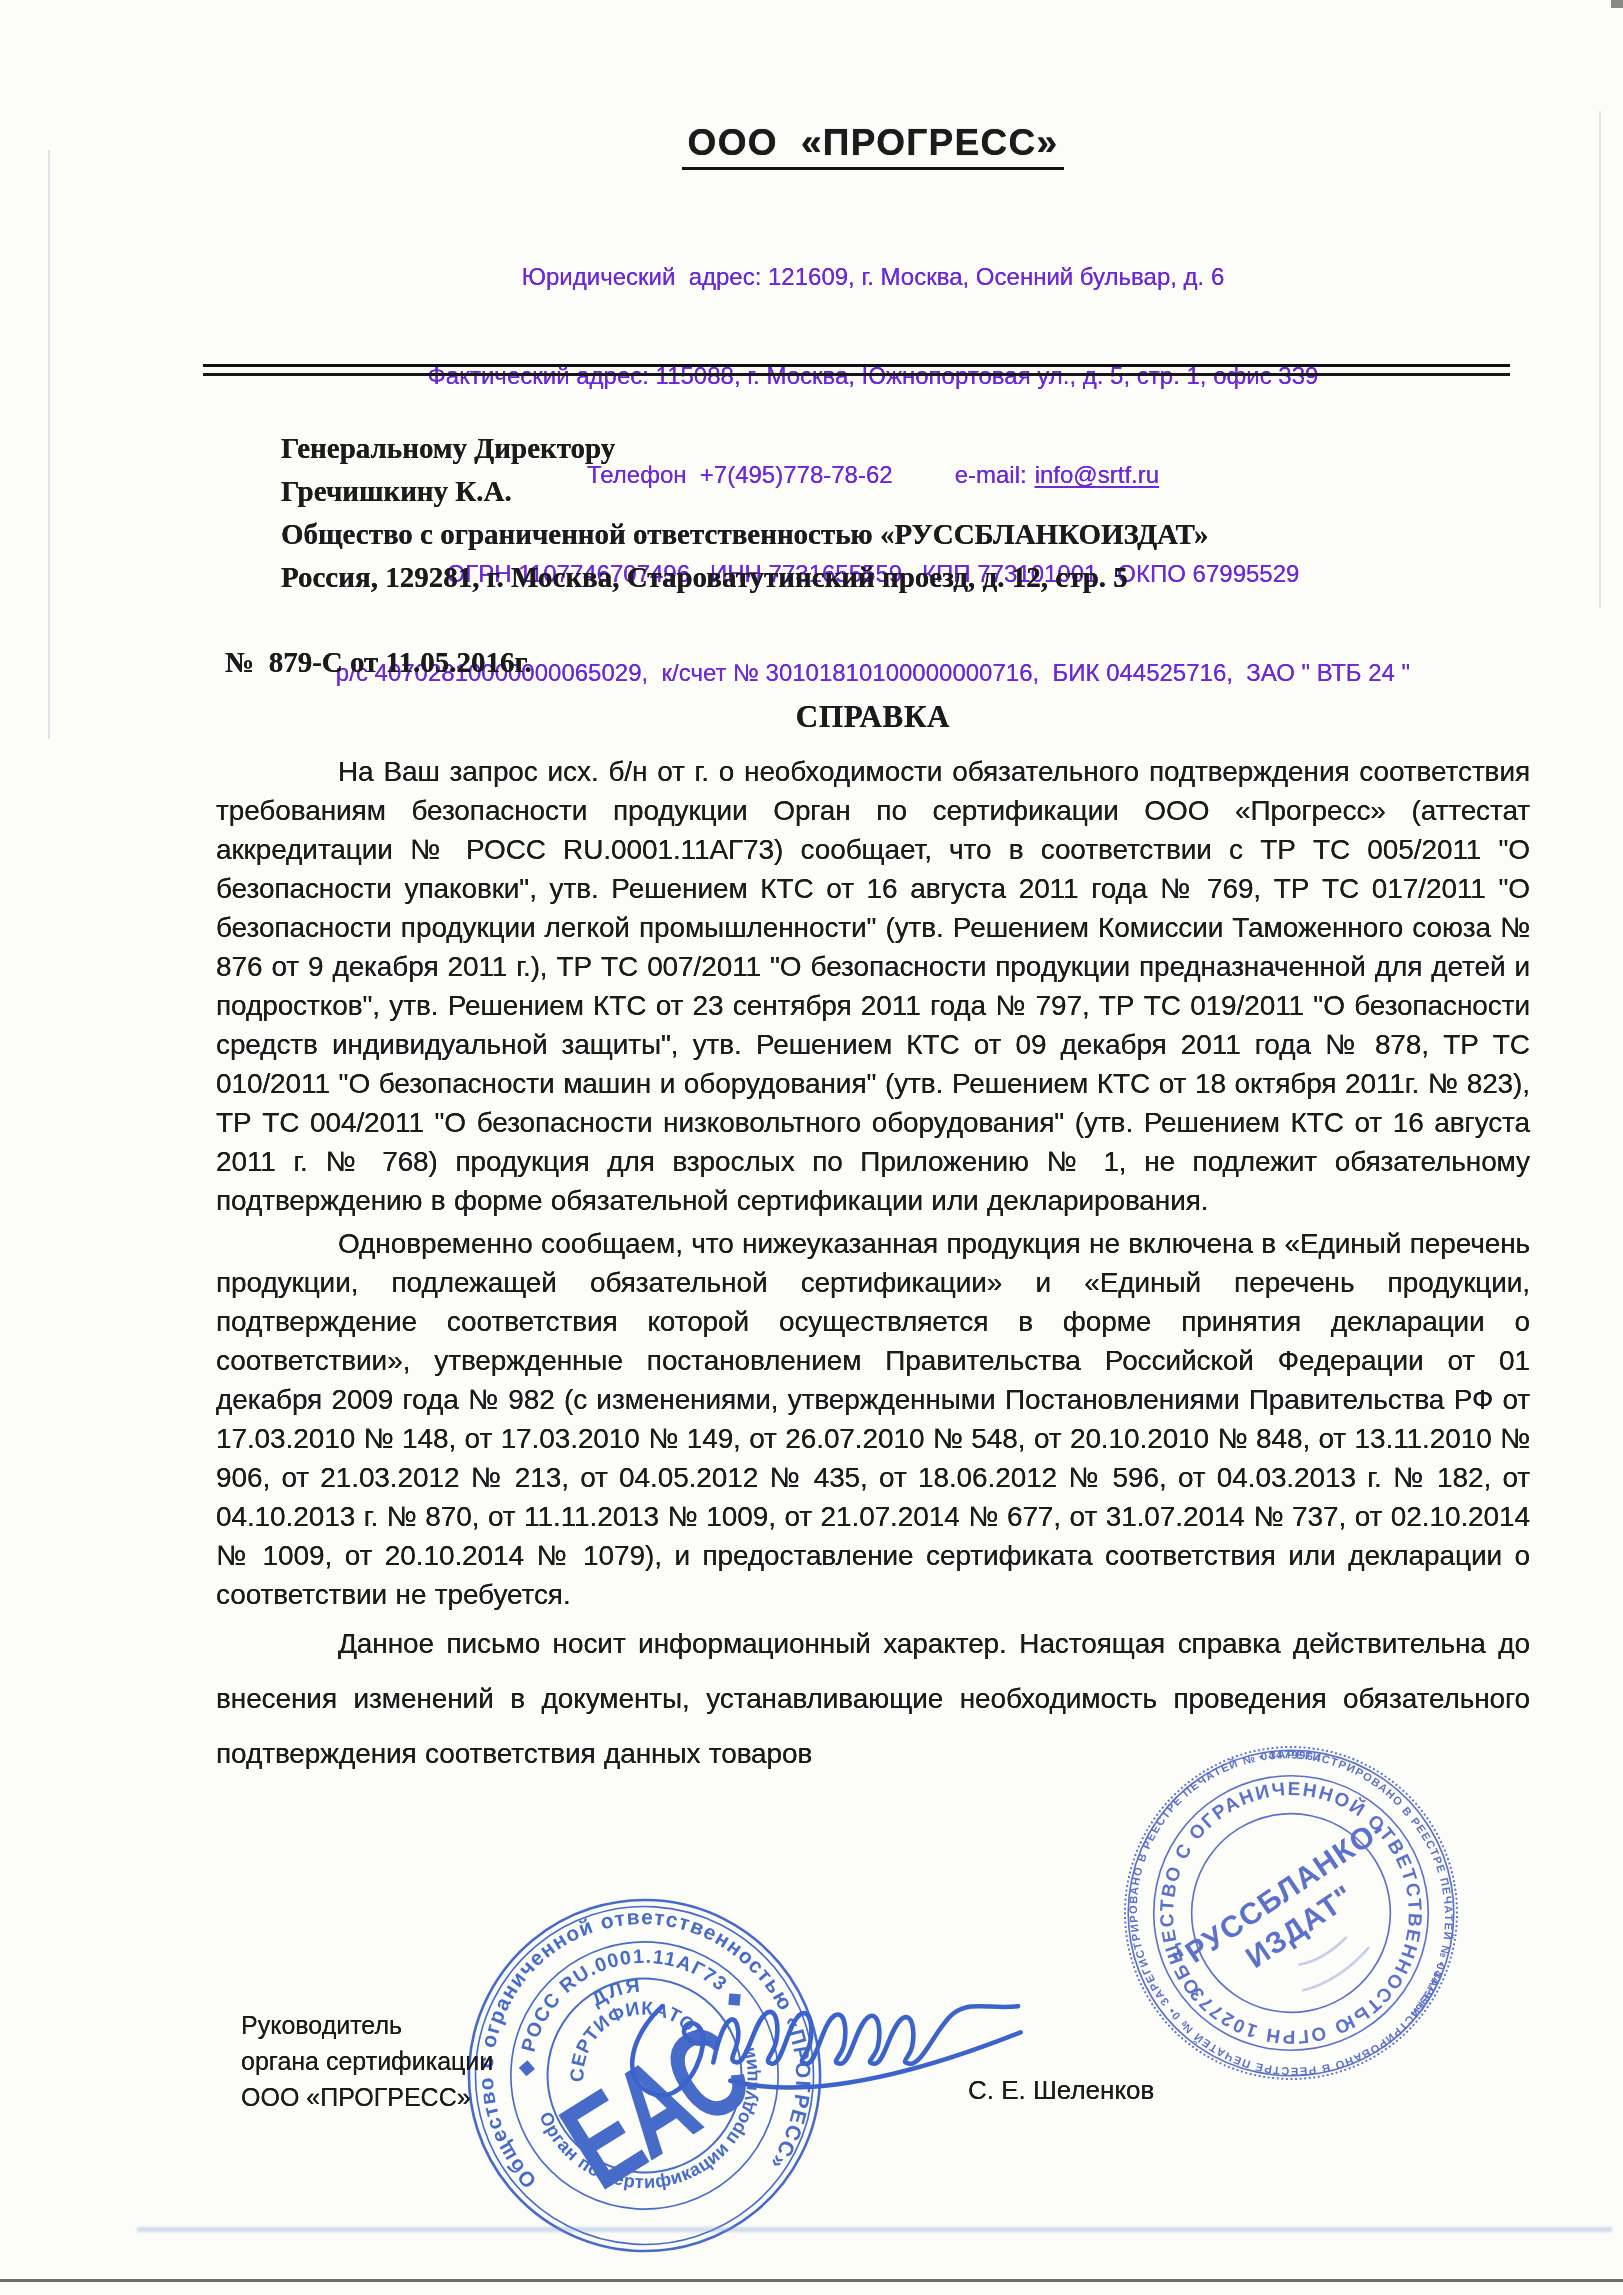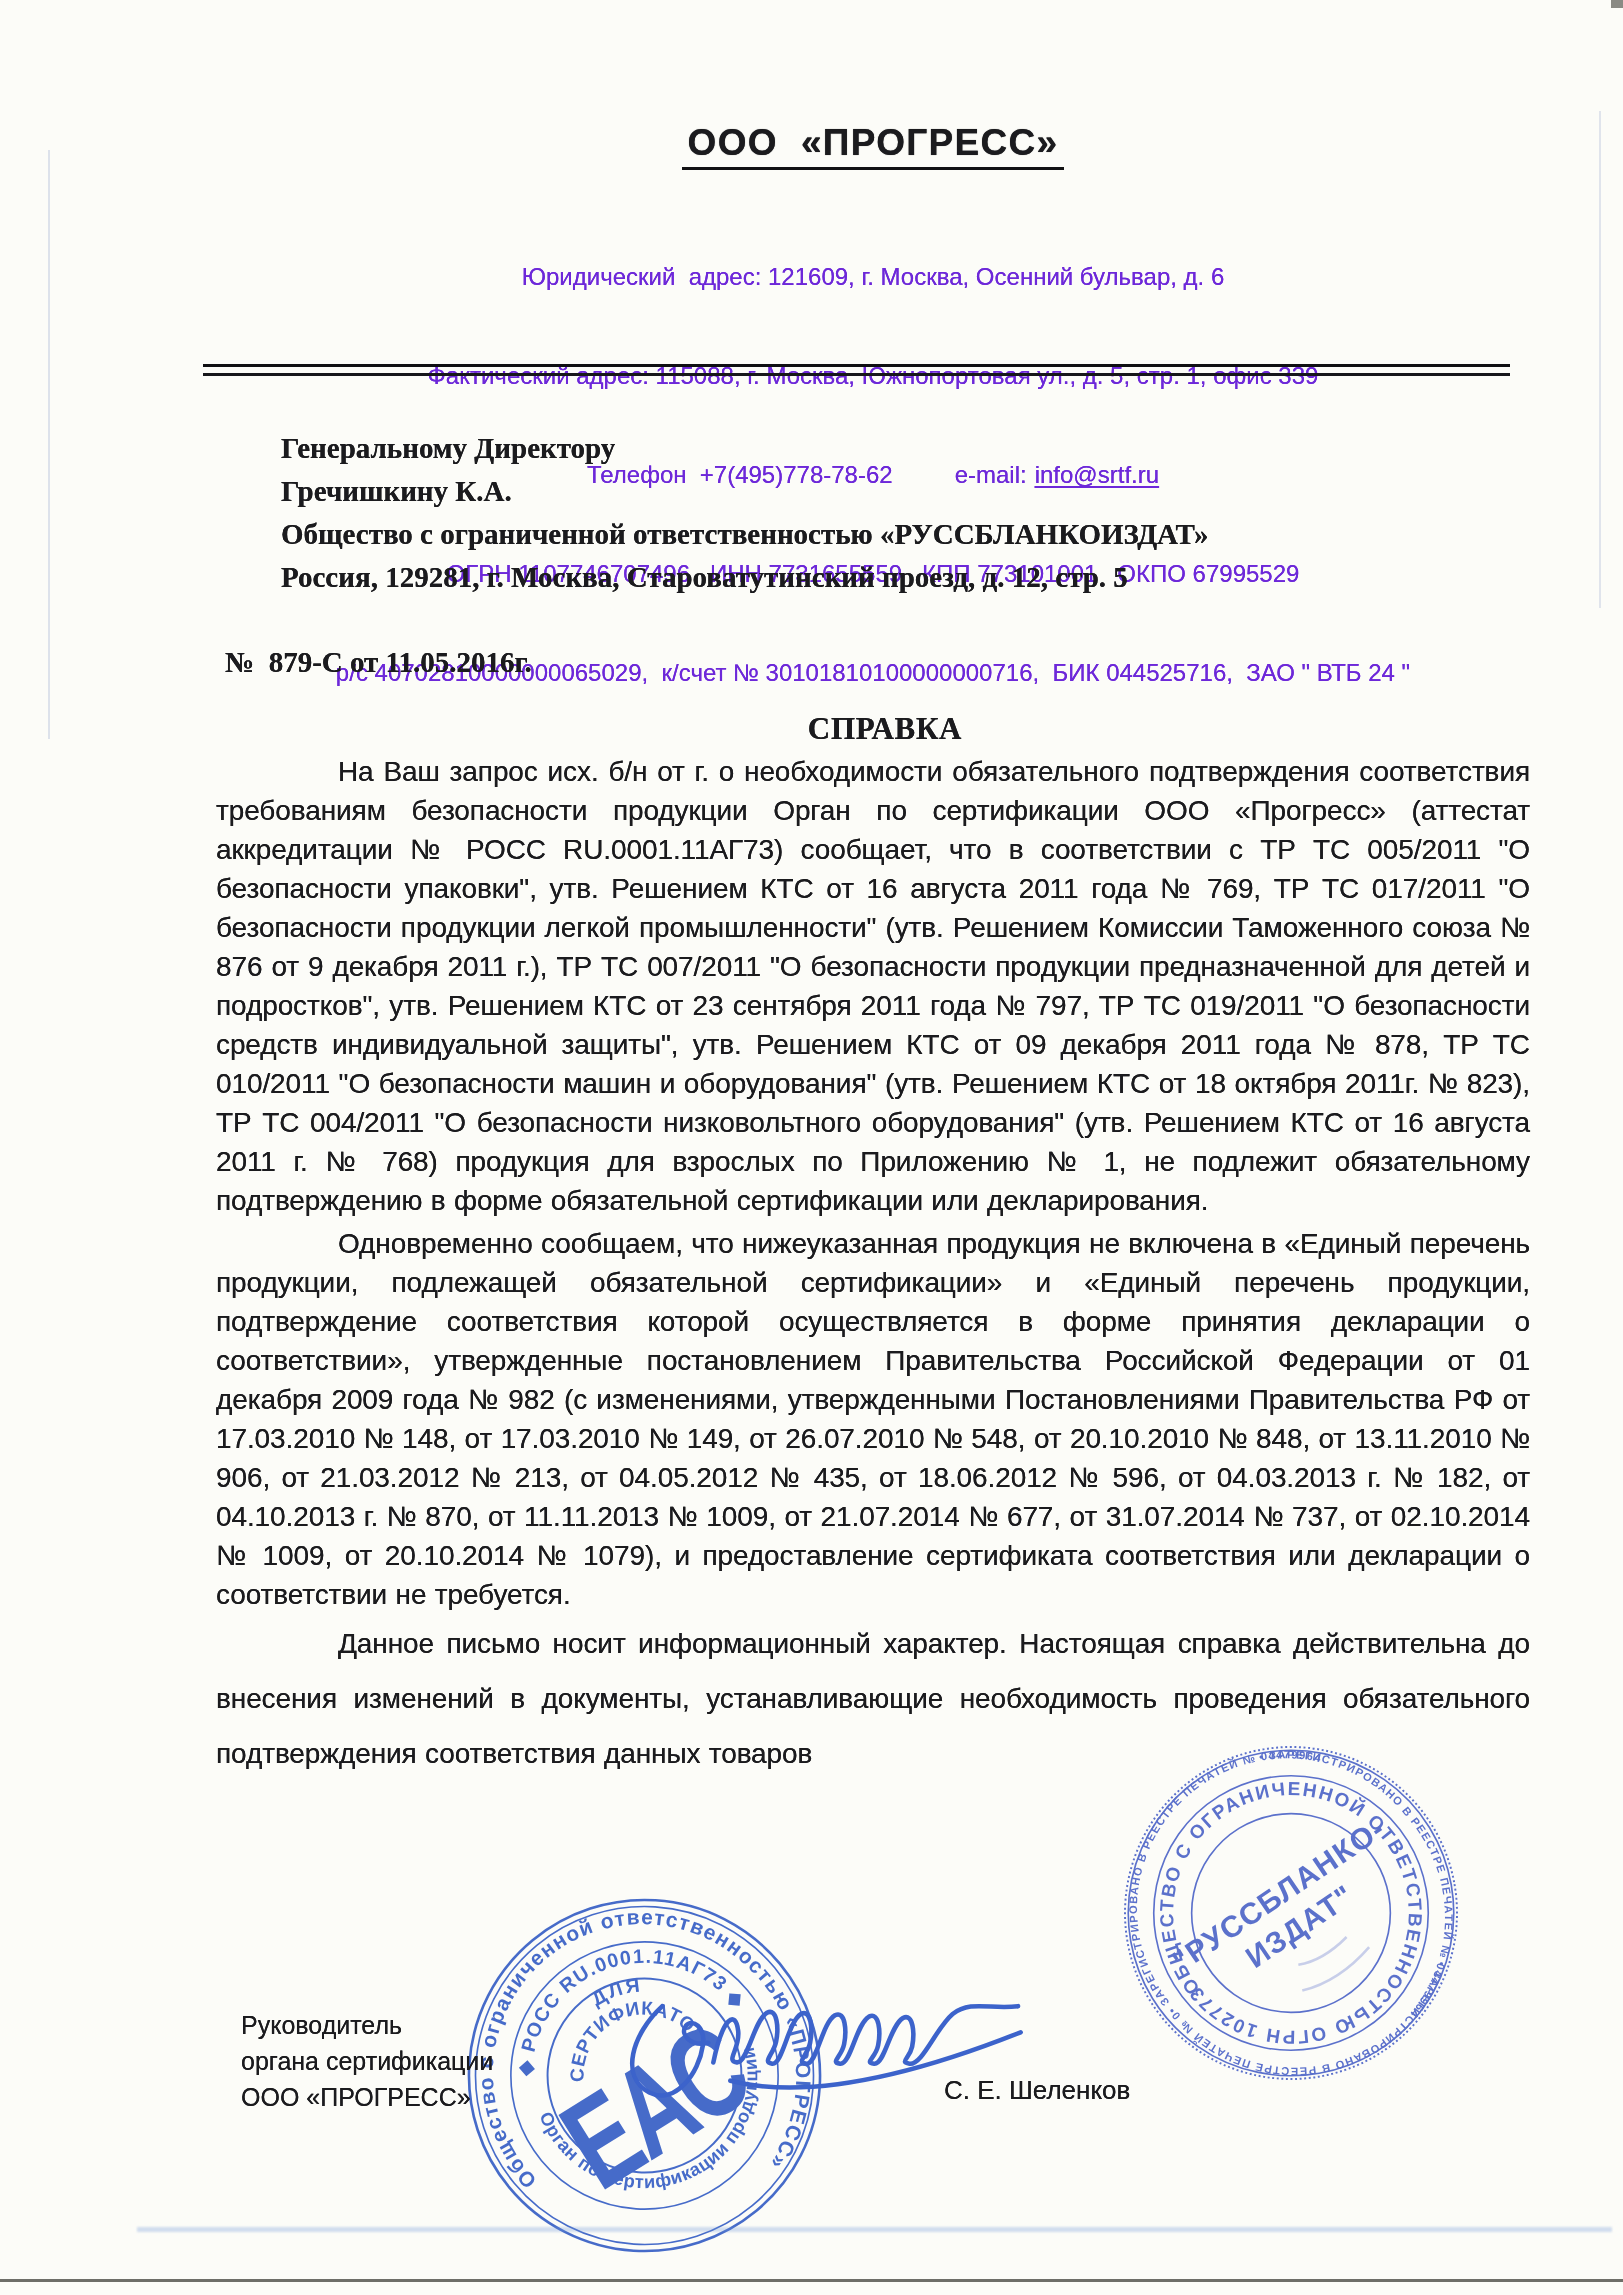--- a/index.html
+++ b/index.html
@@ -22,35 +22,35 @@
   .rule .r2{height:2.6px;background:#17171b;margin-top:5.9px;}
 
   
   .addressee{position:absolute;left:281px;right:78px;top:427px;text-align:left;
         font-family:"Liberation Serif", serif;font-weight:700;font-size:29px;line-height:43px;
         text-shadow:0 0 0.4px currentColor;}
 
   
   .refnum{position:absolute;left:225px;top:646px;font-family:"Liberation Serif", serif;
         font-weight:700;font-size:29px;white-space:pre-wrap;text-shadow:0 0 0.4px currentColor;}
-  .doc-title{position:absolute;left:216px;top:699px;width:1314px;margin:12px;text-align:center;
+  .doc-title{position:absolute;left:216px;top:699px;width:1314px;margin:0;text-align:center;
         font-family:"Liberation Serif", serif;font-weight:700;font-size:31px;letter-spacing:0.7px;
         text-shadow:0 0 0.4px currentColor;}
 
   
   .body{position:absolute;left:216px;top:752px;width:1314px;}
   .para{margin:0;font-size:28px;line-height:39px;text-align:justify;text-indent:122px;
         letter-spacing:-0.1px;word-spacing:0.7px;text-shadow:0 0 0.5px currentColor;}
   .para.p2{margin-top:3.9px;}
   .para.p3{margin-top:2.6px;line-height:55px;}
 
   
   .role{position:absolute;left:241px;top:2007px;font-size:25px;line-height:36px;
         text-shadow:0 0 0.4px currentColor;}
-  .signer-name{position:absolute;left:944px;top:2075px;font-size:26px;
+  .signer-name{position:absolute;left:968px;top:2075px;font-size:26px;
         text-shadow:0 0 0.4px currentColor;}
 
   
   .stamp{position:absolute;color:var(--stamp-ink,#2e58c3);opacity:.88;filter:blur(0.3px);}
   .stamp-left{left:448px;top:1879px;}
   .stamp-right{left:1108px;top:1730px;color:#4059c4;opacity:.85;}
   .sig{position:absolute;left:589px;top:1963px;color:var(--signature-ink,#3c63cb);}
 
   
   .edge-left{position:absolute;left:48px;top:150px;width:2px;height:589px;background:rgba(150,165,205,.30);}

